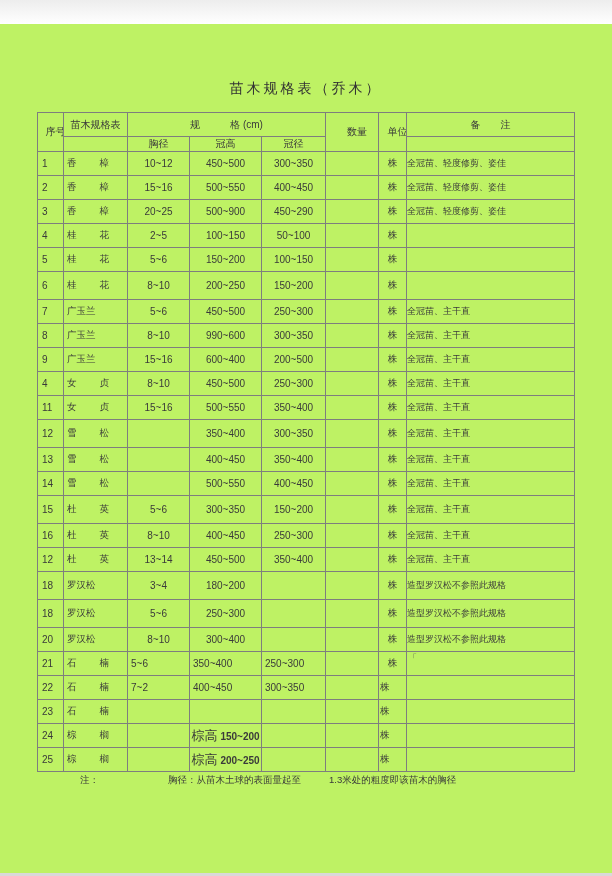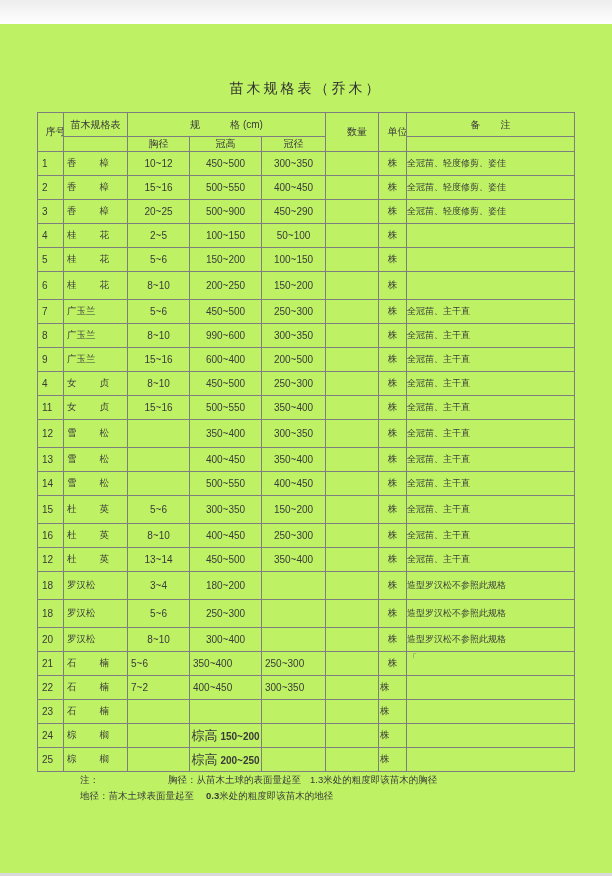--- a/index.html
+++ b/index.html
@@ -38,21 +38,21 @@
   td.unit.uleft { text-align:left; padding-left:1px; }
   td.note { font-size:9px; position:relative; }
   .nmark { position:absolute; left:1px; top:0; font-size:9px; color:#555; }
   .chp { font-size:13px; margin-right:3px; }
   td.num b { font-weight:bold; }
 
   
   .notes { position:absolute; left:80px; top:772px; font-size:9.5px; color:#3a3a3a; }
   .note-line { line-height:16px; white-space:nowrap; }
   .nlabel { display:inline-block; width:88px; }
-  .nnum1 { margin-left:9px; font-weight:normal; }
+  .nnum1 { margin-left:28px; font-weight:normal; }
   .nnum2 { margin-left:12px; font-weight:bold; }
 </style>
 </head>
 <body>
 
 <div class="page">
   <div class="top-shade"></div>
 
   <h1 class="title">苗木规格表（乔木）</h1>
 
@@ -434,19 +434,16 @@
           <td class="unit uleft">株</td>
           <td class="note"></td>
         </tr>
       </tbody>
   </table>
 
   <div class="notes">
     <div class="note-line">
       <span class="nlabel">注：</span><span>胸径：从苗木土球的表面量起至</span><b class="nnum1">1.3</b><span>米处的粗度即该苗木的胸径</span>
     </div>
-    <div class="note-line">
-      <span>地径：苗木土球表面量起至</span><b class="nnum2">0.3</b><span>米处的粗度即该苗木的地径</span>
-    </div>
   </div>
 
   <div class="bottom-edge"></div>
 </div>
 
 </body></html>

